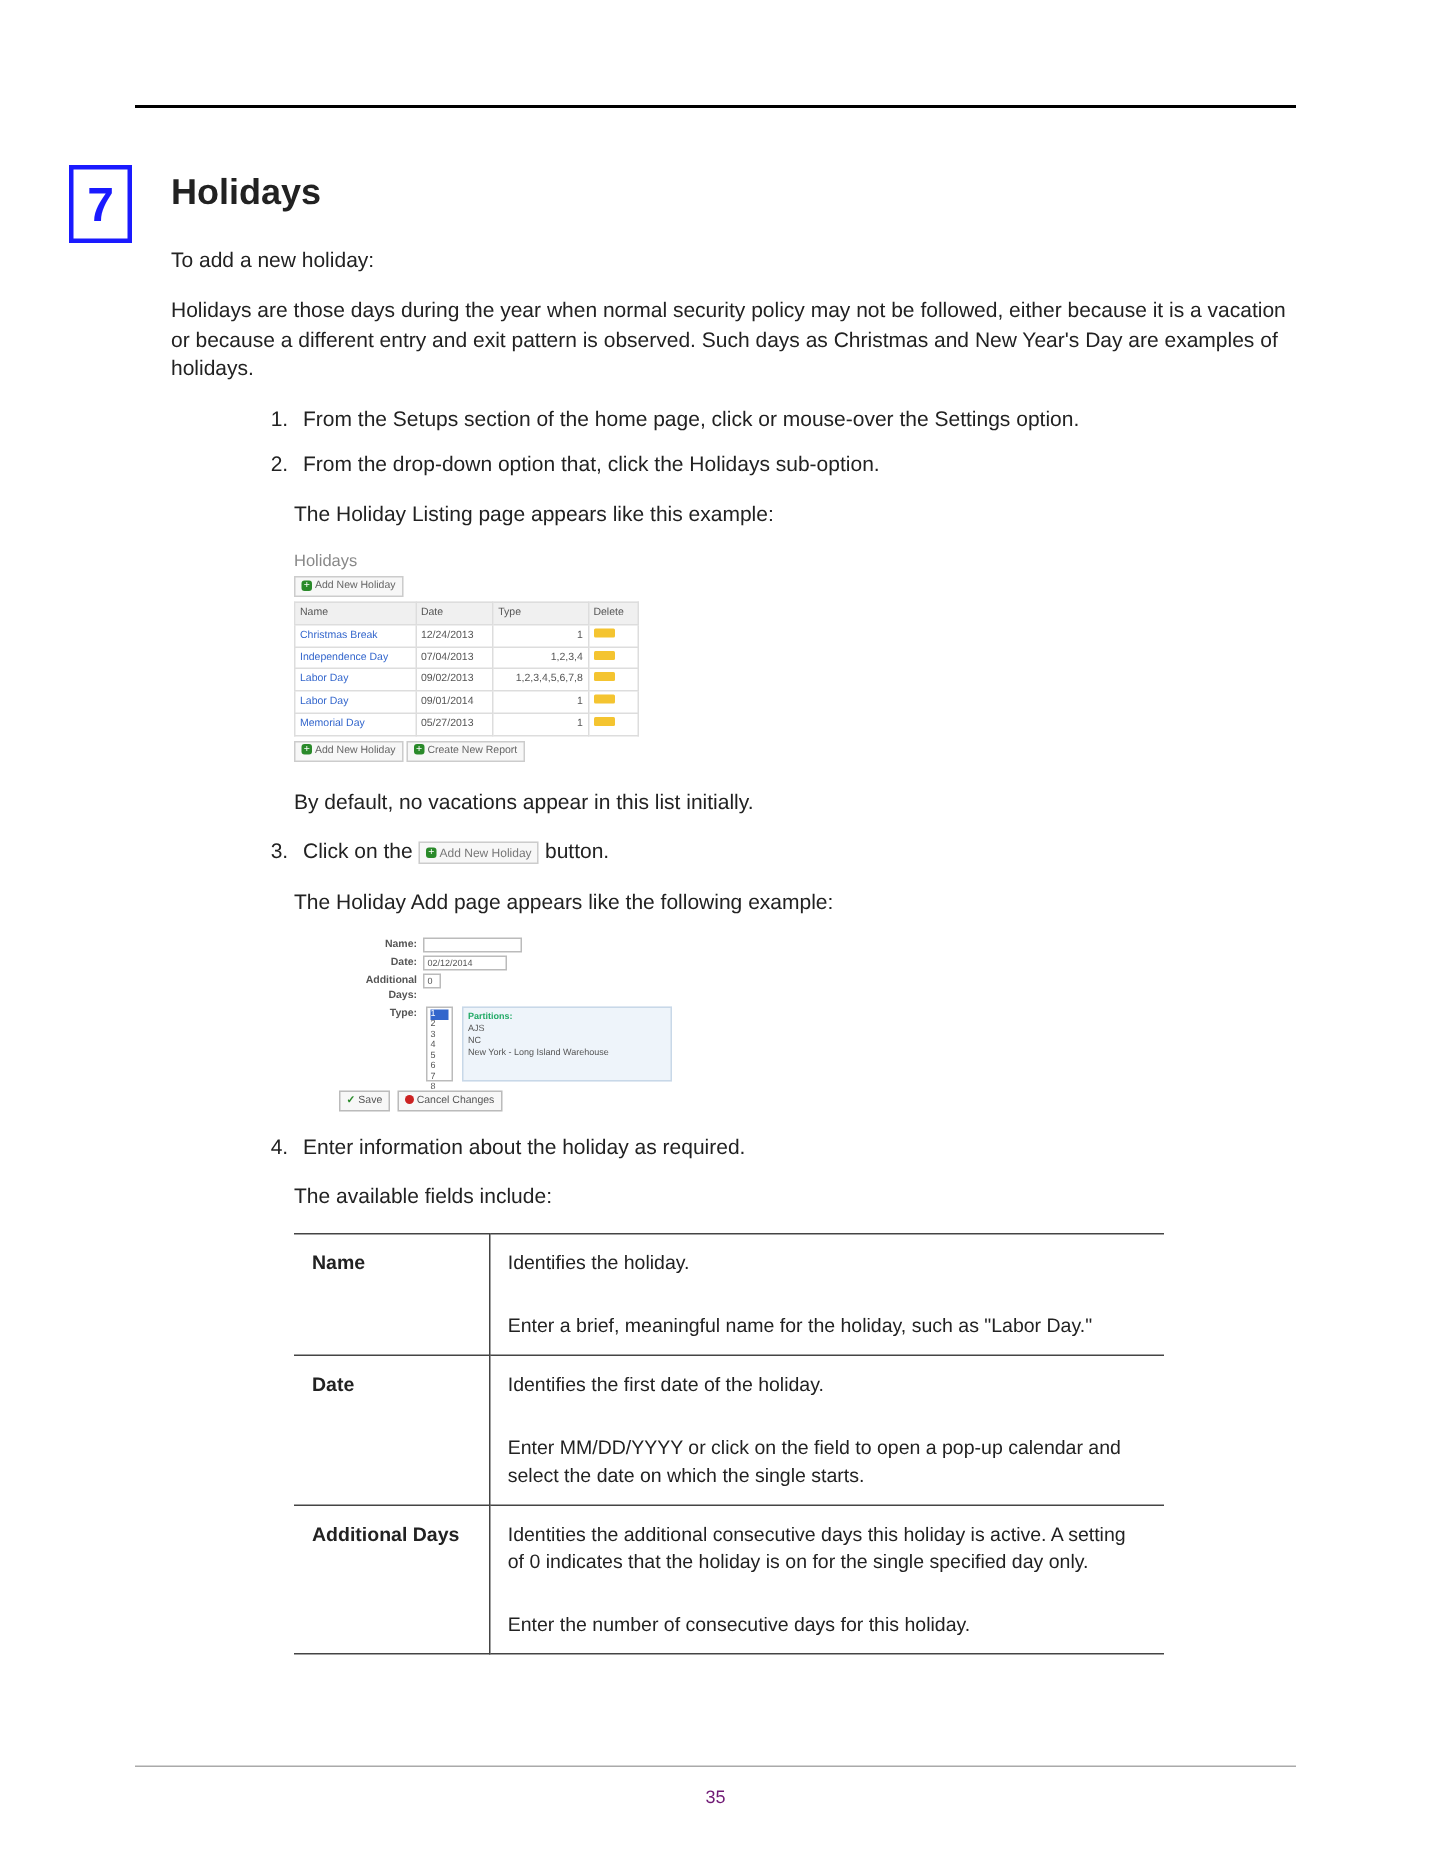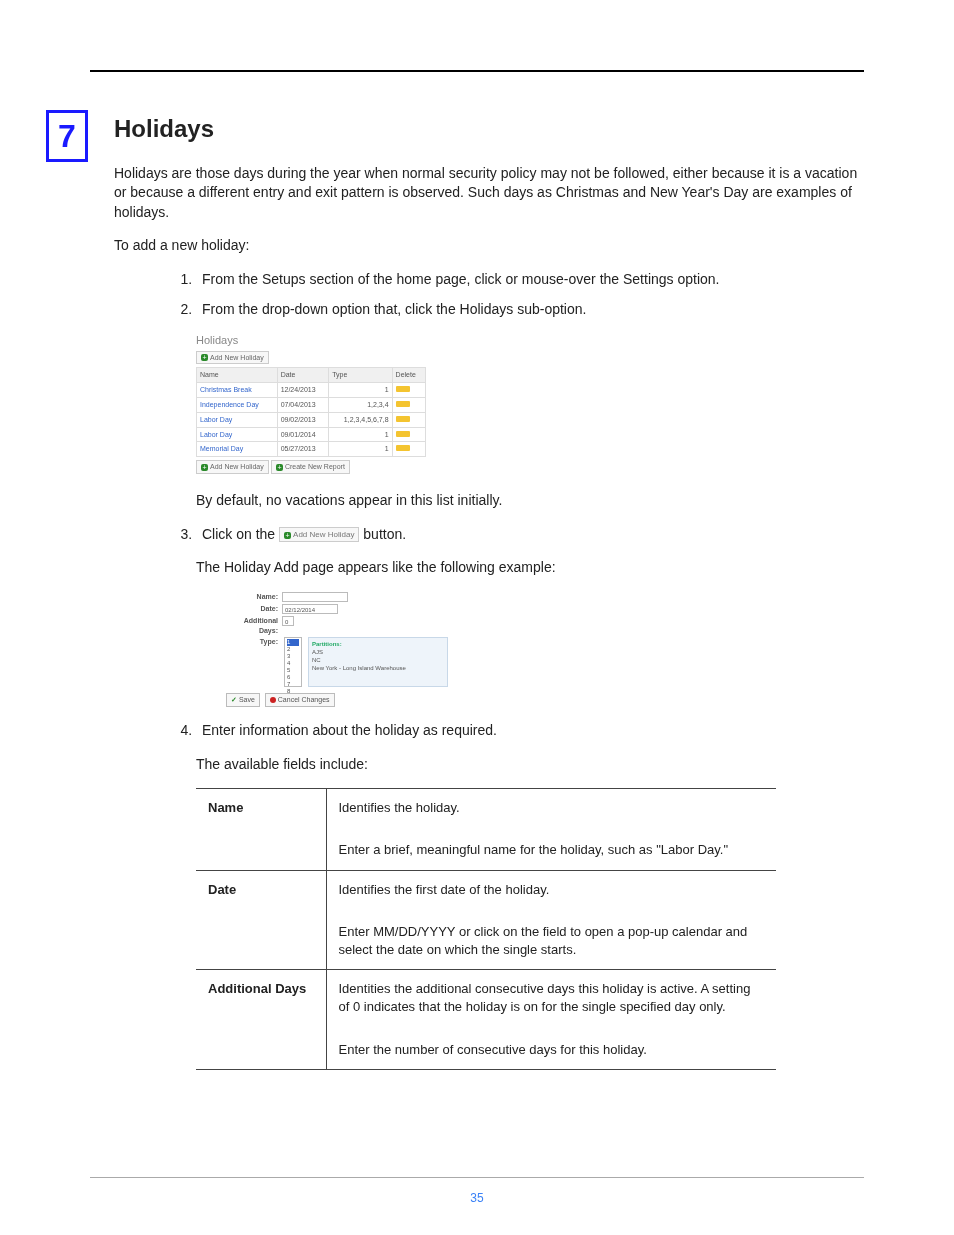--- a/index.html
+++ b/index.html
@@ -207,46 +207,47 @@
     bottom: 50px;
     border: none;
     border-top: 1px solid #aaa;
   }
   .page-no {
     position: absolute;
     left: 0; right: 0;
     bottom: 28px;
     text-align: center;
     font-size: 12px;
-    color: #3b82f6;
+    color: #701a75;
   }
 </style>
 </head>
 <body>
 
 <div class="page">
   <hr class="hr-top">
   <div class="chapter-box">7</div>
 
   <div class="content">
     <h1>Holidays</h1>
 
+    <p>To add a new holiday:</p>
+
     <p>Holidays are those days during the year when normal security policy may not be followed, either because it is a vacation or because a different entry and exit pattern is observed. Such days as Christmas and New Year's Day are examples of holidays.</p>
-
-    <p>To add a new holiday:</p>
 
     <ol>
       <li>
         <span>From the Setups section of the home page, click or mouse-over the </span><b>Settings</b><span> option.</span>
       </li>
       <li>
         <span>From the drop-down option that, click the </span><b>Holidays</b><span> sub-option.</span>
       </li>
     </ol>
 
+    <p class="sub">The Holiday Listing page appears like this example:</p>
 
     <div class="fig1">
       <div class="fig1-title">Holidays</div>
       <span class="fig1-btn">
         <span class="plus-icon">+</span><span>Add New Holiday</span>
       </span>
       <table class="fig1-table">
         <thead>
           <tr>
             <th>Name</th>

